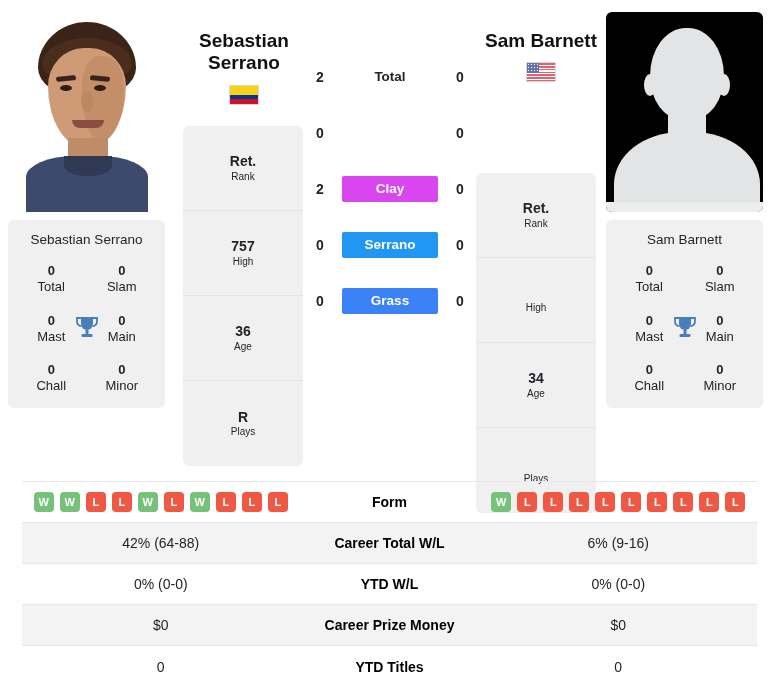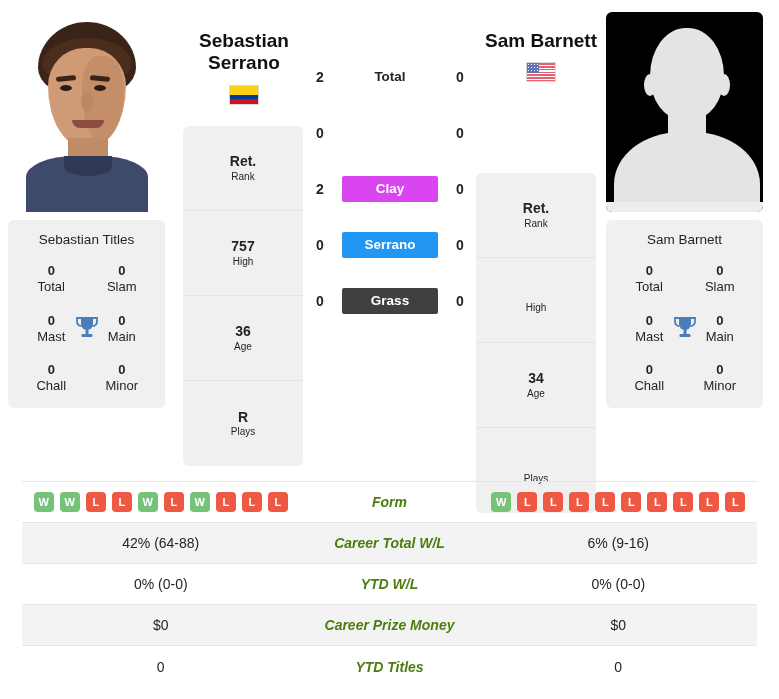--- a/index.html
+++ b/index.html
@@ -267,22 +267,21 @@
     flex: 1 1 0;
     text-align: center;
     font-size: 14px;
     color: #212529;
   }
   .t-mid {
     flex: 0 0 180px;
     text-align: center;
     font-size: 14px;
     font-weight: 700;
-    color: #4d7c0f;
-    font-style: italic;
+    color: #000000;
   }
   .form-badges {
     display: flex;
     gap: 6px;
     justify-content: center;
     align-items: center;
   }
   .badge {
     width: 20px; height: 20px;
     border-radius: 4px;
@@ -316,21 +315,21 @@
             <div class="nose"></div>
             <div class="mouth"></div>
             <div class="neck"></div>
             <div class="shirt"></div>
             <div class="shirt-collar"></div>
           </div>
         </div>
       </div>
 
       <div class="stats-card">
-        <div class="pname">Sebastian Titles</div>
+        <div class="pname">Sebastian Serrano</div>
         <div class="trophy-grid">
           <div class="tg-cell">
             <div class="tg-val">0</div>
             <div class="tg-lab">Total</div>
           </div>
           <div class="tg-cell">
             <div class="tg-val">0</div>
             <div class="tg-lab">Slam</div>
           </div>
           <div class="tg-cell">
@@ -497,21 +496,21 @@
       <div class="surf-pill" style="background:#d946ef">Clay</div>
       <div class="surf-score">0</div>
     </div>
     <div class="surf-row">
       <div class="surf-score">0</div>
       <div class="surf-pill" style="background:#2196f3">Serrano</div>
       <div class="surf-score">0</div>
     </div>
     <div class="surf-row">
       <div class="surf-score">0</div>
-      <div class="surf-pill" style="background:#404040">Grass</div>
+      <div class="surf-pill" style="background:#3b82f6">Grass</div>
       <div class="surf-score">0</div>
     </div>
   </div>
 
   <div class="table">
 
     <div class="t-row">
       <div class="t-left">
         <div class="form-badges" id="left-form">
             <div class="badge w">W</div>

